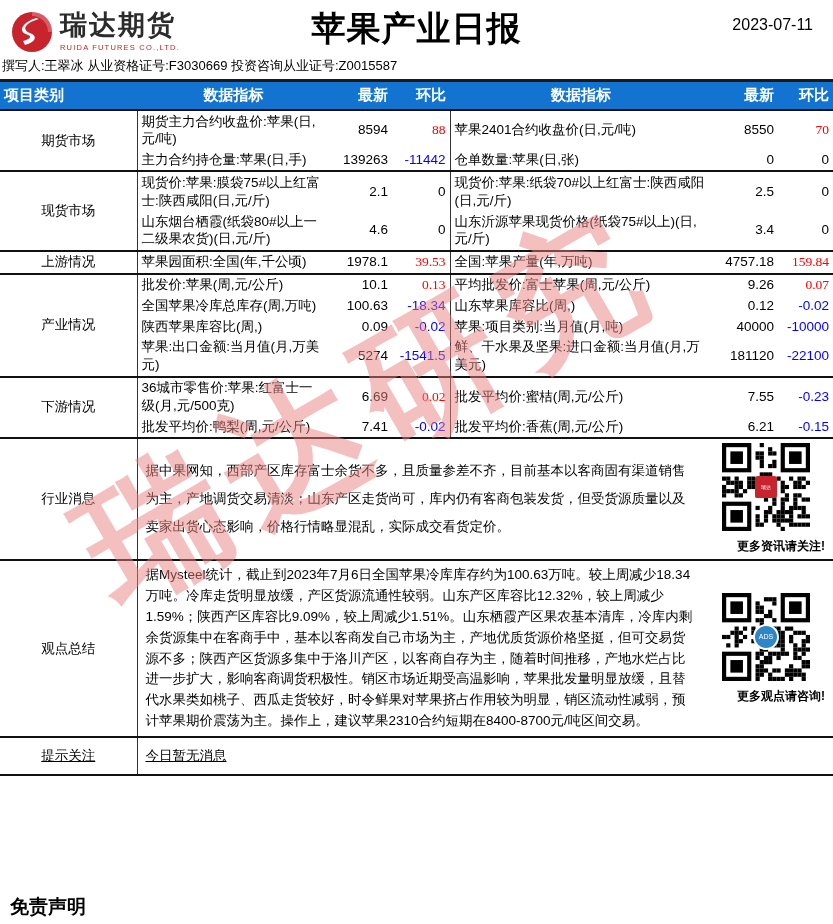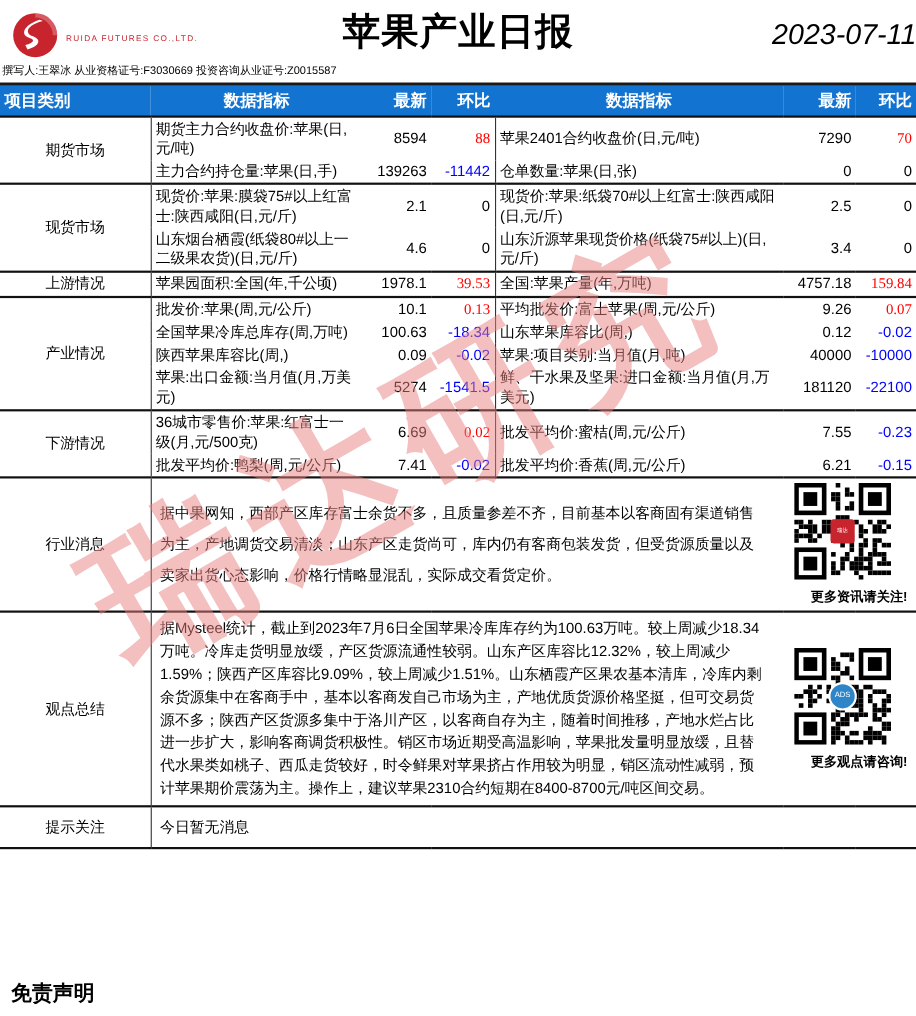--- a/index.html
+++ b/index.html
@@ -10,22 +10,22 @@
     overflow:hidden; margin:0 auto;
   }
   
   .hdr { position:relative; height:55px; }
   .logo { position:absolute; left:10px; top:10px; display:flex; align-items:center; }
   .logo-mark { width:44px; height:44px; }
   .logo-txt { margin-left:6px; }
   .logo-cn { font-size:27px; font-weight:bold; color:#2b2b2b; letter-spacing:2px; line-height:1; }
   .logo-en { font-size:7.5px; color:#c8242e; letter-spacing:1.2px; margin-top:4px; }
   .title { position:absolute; left:0; right:0; top:6px; text-align:center; font-size:34px; font-weight:bold; letter-spacing:1px; }
-  .rdate { position:absolute; right:0; top:16px; font-size:26px;font-style:italic; }
-  .author { font-size:10px; padding:2px 2px 4px 2px; border-bottom:3px solid #1a1a1a; }
+  .rdate { position:absolute; right:20px; top:16px; font-size:16px; }
+  .author { font-size:13px; padding:2px 2px 4px 2px; border-bottom:3px solid #1a1a1a; }
   
   table { border-collapse:collapse; width:833px; table-layout:fixed;border-radius:23px; }
   col.c1{width:137px} col.c2{width:193px} col.c3{width:62px} col.c4{width:58px}
   col.c5{width:262px} col.c6{width:66px} col.c7{width:55px}
   th { background:var(--accent); color:#fff; font-weight:bold; font-size:15px; padding:4px 4px; }
   th.ta-l{text-align:left} th.ta-c{text-align:center} th.ta-r{text-align:right}
   td { font-size:13.5px; padding:1.5px 4px; vertical-align:middle; line-height:1.32; }
   td.cat { text-align:center; border-right:1.5px solid #333; font-size:13.5px; }
   td.num { text-align:right; white-space:nowrap; }
   td.vline { border-right:1.5px solid #333; }
@@ -38,21 +38,21 @@
   .mtext { flex:1 1 auto; font-size:13.5px; line-height:2.05; padding-right:14px; }
   .mtext.sum { line-height:1.55; }
   .qrwrap { flex:0 0 100px; display:flex; flex-direction:column; align-items:center; }
   .qr { position:relative; width:88px; height:88px; }
   .qr svg { display:block; }
   .qr-center { position:absolute; left:50%; top:50%; transform:translate(-50%,-50%);
                display:flex; align-items:center; justify-content:center; color:#fff; }
   .qr-center.red { width:22px; height:22px; background:#c8242e; border-radius:3px; font-size:5px; text-align:center; line-height:1.2; }
   .qr-center.blue { width:26px; height:26px; background:#2e86c8; border-radius:50%; border:2px solid #fff; font-size:7px; }
   .qr-cap { font-size:12px; font-weight:bold; margin-top:8px; white-space:nowrap;margin-left:30px; }
-  tr.notice-row > td { border-bottom:2.5px solid #111; }
+  tr.notice-row > td { border-bottom:2.5px solid #111;text-decoration:underline; }
   .footnote { font-size:13px; padding:4px 2px; }
   
   .wm { position:absolute; left:95px; top:470px; font-size:142px; font-weight:bold;
         color:rgba(234,128,128,0.50); letter-spacing:16px; white-space:nowrap;
         transform:rotate(-30deg); transform-origin:0 50%; pointer-events:none; z-index:6;
         font-family:"DejaVu Serif","Liberation Serif",serif; }
   
   .disc { margin-top:118px; padding:0 10px; }
   .disc-h { font-size:19px; font-weight:bold; margin-bottom:14px; }
 </style>
@@ -62,20 +62,21 @@
 <div class="page">
 
   <div class="hdr">
     <div class="logo">
       <svg class="logo-mark" viewBox="0 0 44 44">
         <circle cx="22" cy="22" r="20" fill="#c8242e"></circle>
         <path d="M29 9 C14 13 12 20 20 23 C28 26 26 32 15 35 L13 31 C21 29 22 26 17 24.5 C8 22 11 13 26 8 Z" fill="#fff"></path>
         <path d="M22 2 A20 20 0 0 1 42 22 L38 22 A16 16 0 0 0 22 6 Z" fill="#fff" opacity="0.25"></path>
       </svg>
       <div class="logo-txt">
+        <div class="logo-cn">瑞达期货</div>
         <div class="logo-en">RUIDA FUTURES CO.,LTD.</div>
       </div>
     </div>
     <div class="title">苹果产业日报</div>
     <div class="rdate">2023-07-11</div>
   </div>
 
   <div class="author">撰写人:王翠冰 从业资格证号:F3030669 投资咨询从业证号:Z0015587</div>
 
   <table>
@@ -99,21 +100,21 @@
         <th class="ta-r">环比</th>
       </tr>
     </thead>
     <tbody id="tbody">
         <tr class="sec-top">
           <td class="cat" rowspan="2">期货市场</td>
           <td class="">期货主力合约收盘价:苹果(日,元/吨)</td>
           <td class="num">8594</td>
           <td class="num vline pos">88</td>
           <td class="">苹果2401合约收盘价(日,元/吨)</td>
-          <td class="num">7290</td>
+          <td class="num">8550</td>
           <td class="num pos">70</td>
         </tr>
         <tr>
           <td class="">主力合约持仓量:苹果(日,手)</td>
           <td class="num">139263</td>
           <td class="num vline neg">-11442</td>
           <td class="">仓单数量:苹果(日,张)</td>
           <td class="num">0</td>
           <td class="num ">0</td>
         </tr>

